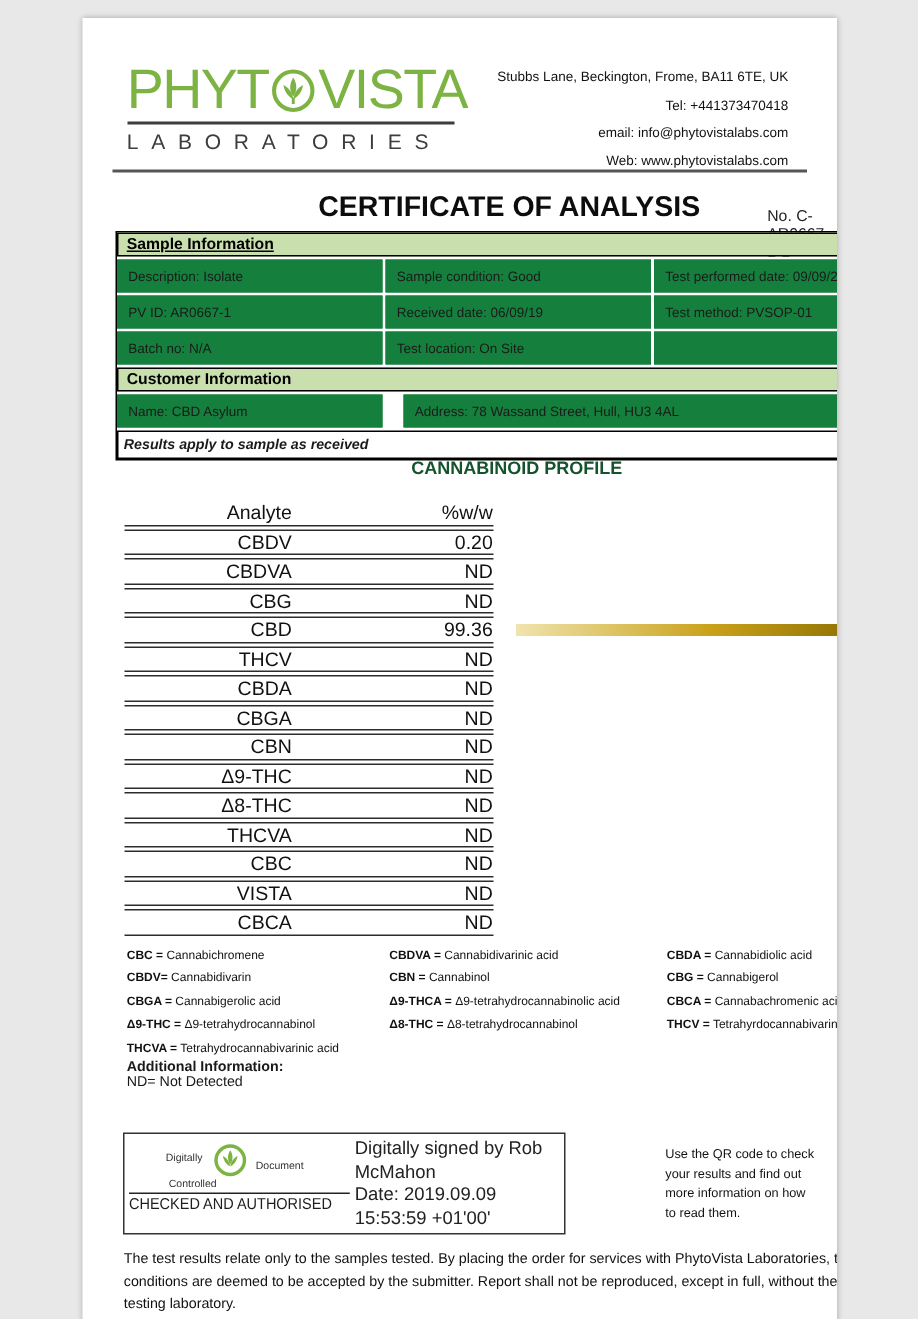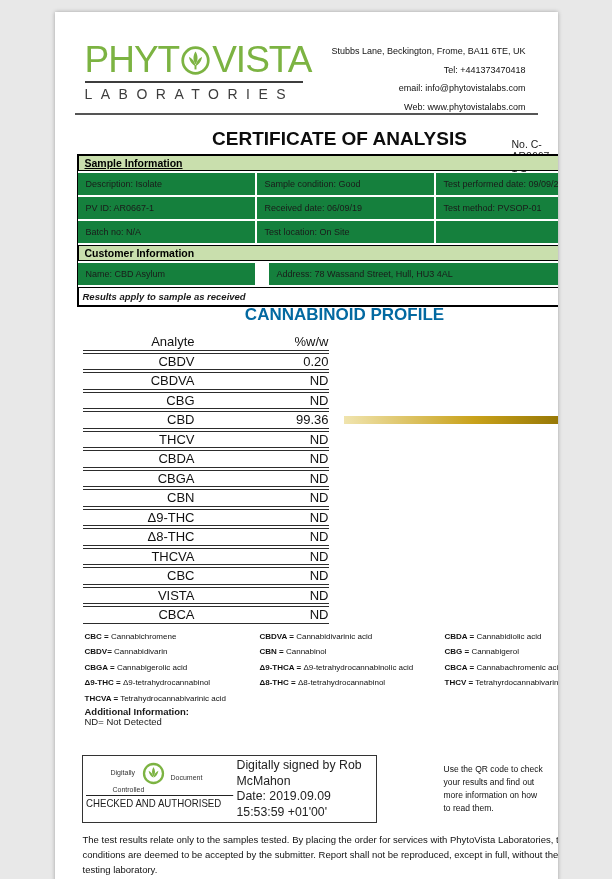--- a/index.html
+++ b/index.html
@@ -28,21 +28,21 @@
   .grid3{display:grid;grid-template-columns:177px 177px auto;gap:2px;margin-bottom:2px;}
   .grid2{display:grid;grid-template-columns:177px auto;gap:14px;margin-bottom:2px;}
   .cell{border:3px solid #15803d;height:16px;display:flex;align-items:center;
         padding:0 5px;font-size:9px;background:#15803d;}
   .cell.empty-cell{}
   .method-empty{border:1px solid #000;height:17px;background:#fff;}
   
   .results-note{position:absolute;left:28px;top:279px;font-size:9.5px;font-weight:bold;
                 font-style:italic;}
   .profile-title{position:absolute;left:90px;top:293px;width:400px;text-align:center;
-                 font-size:17px;font-weight:bold;color:#0369a1;}
+                 font-size:12px;font-weight:bold;color:#14532d;}
   
   .an-table{position:absolute;left:28px;top:322px;width:246px;font-size:13px;color:#111;}
   .an-row{display:grid;grid-template-columns:112px 134px;line-height:13.5px;
           border-top:1px solid #2c2c2c;border-bottom:1.6px solid #2c2c2c;
           margin-top:2px;padding:1px 0 1px 0;}
   .an-row.hdr{border-top:none;margin-top:0;}
   .an-row span{text-align:right;}
   .gold-stripe{position:absolute;left:289px;top:404px;width:236px;height:8px;
                background:linear-gradient(90deg,#f0e4ae,#c9a21b 55%,#8a6d00);}
   

